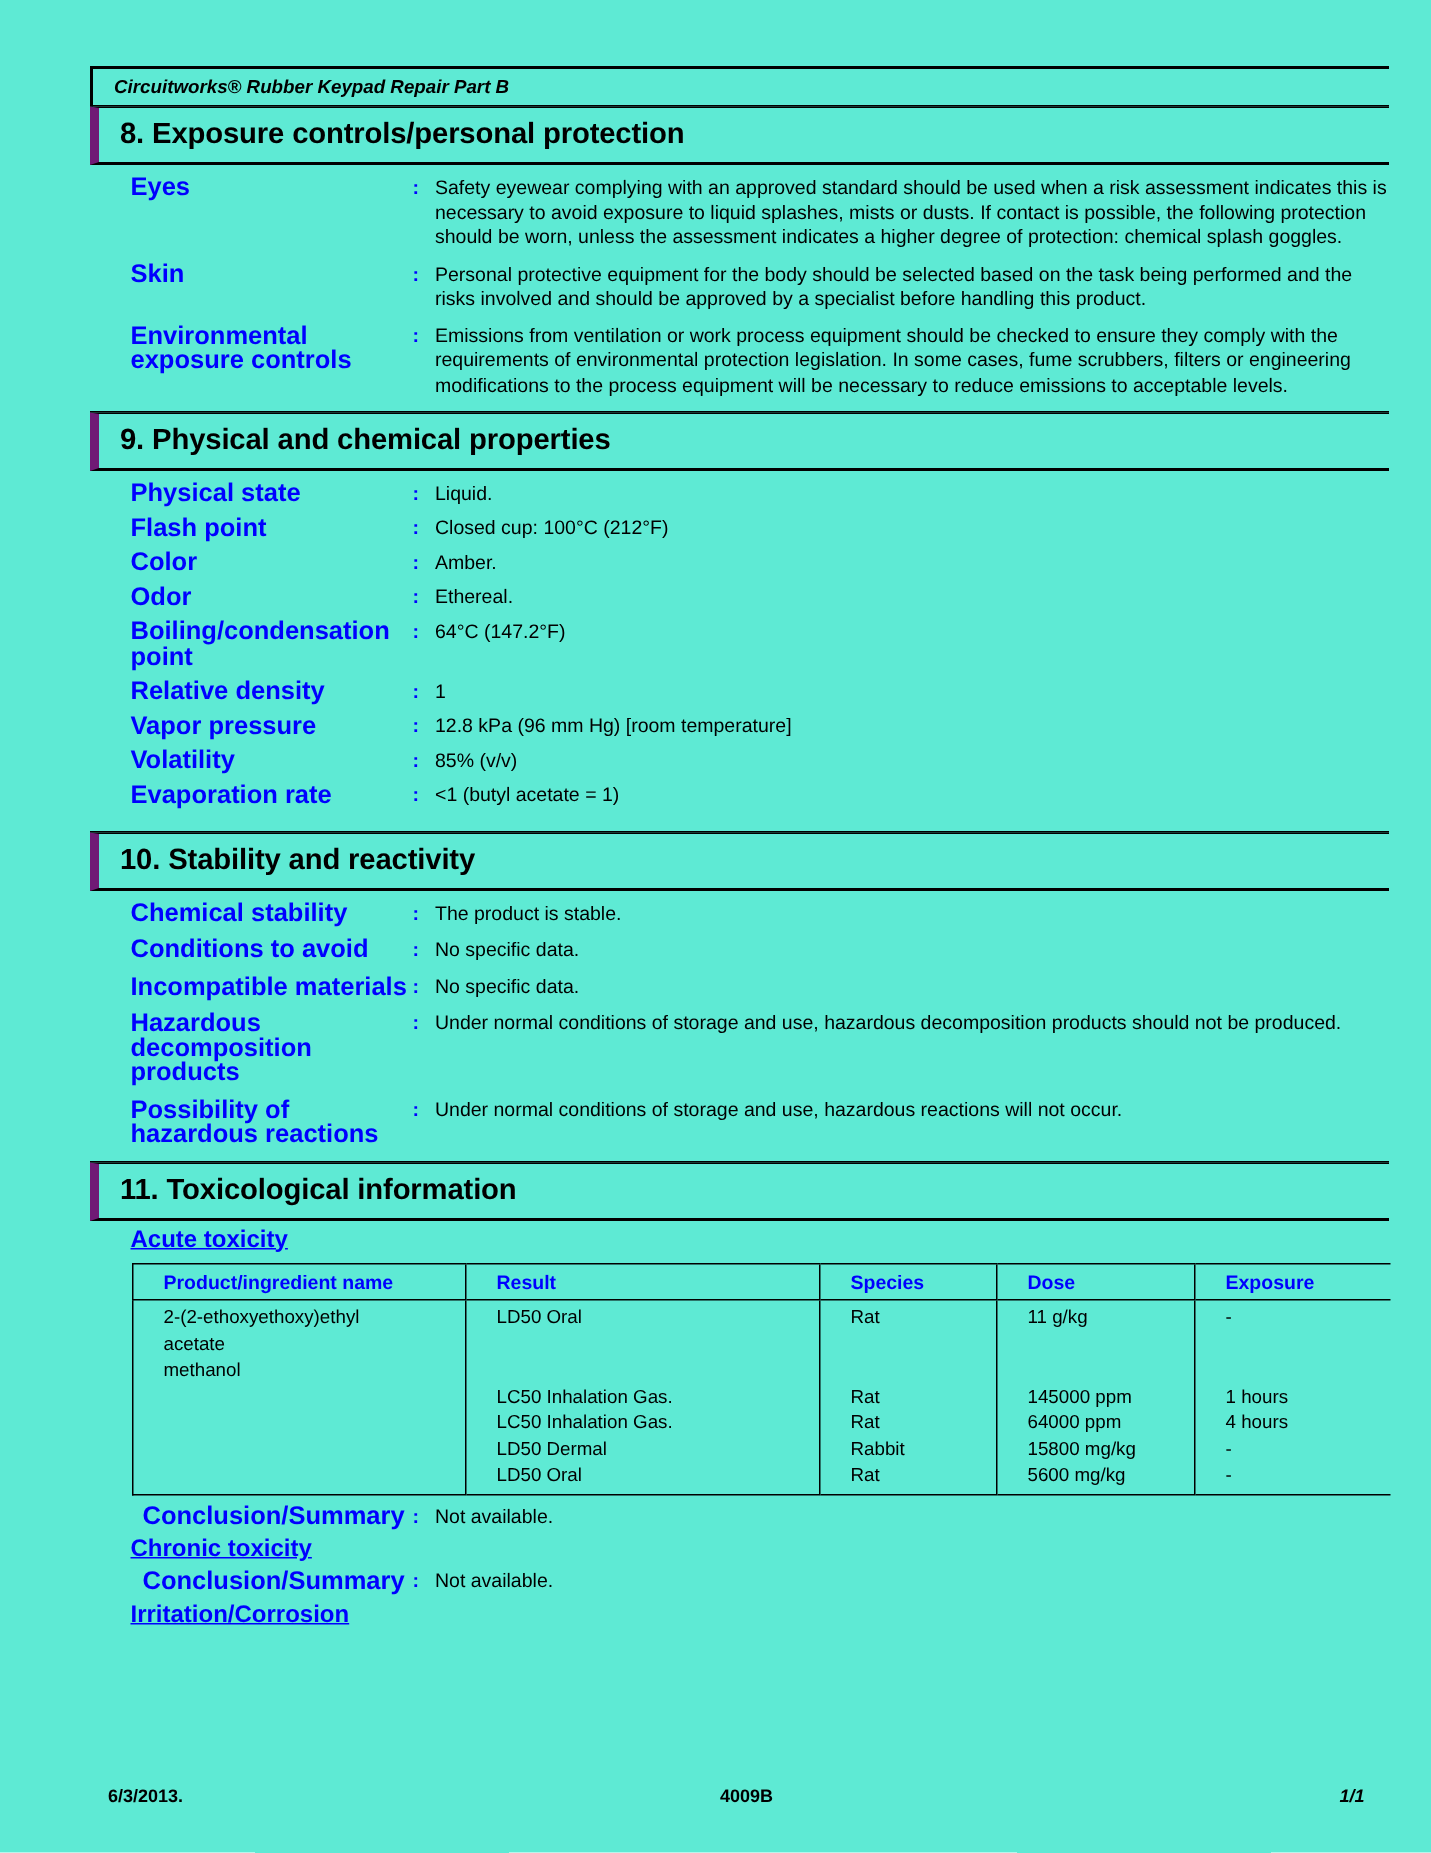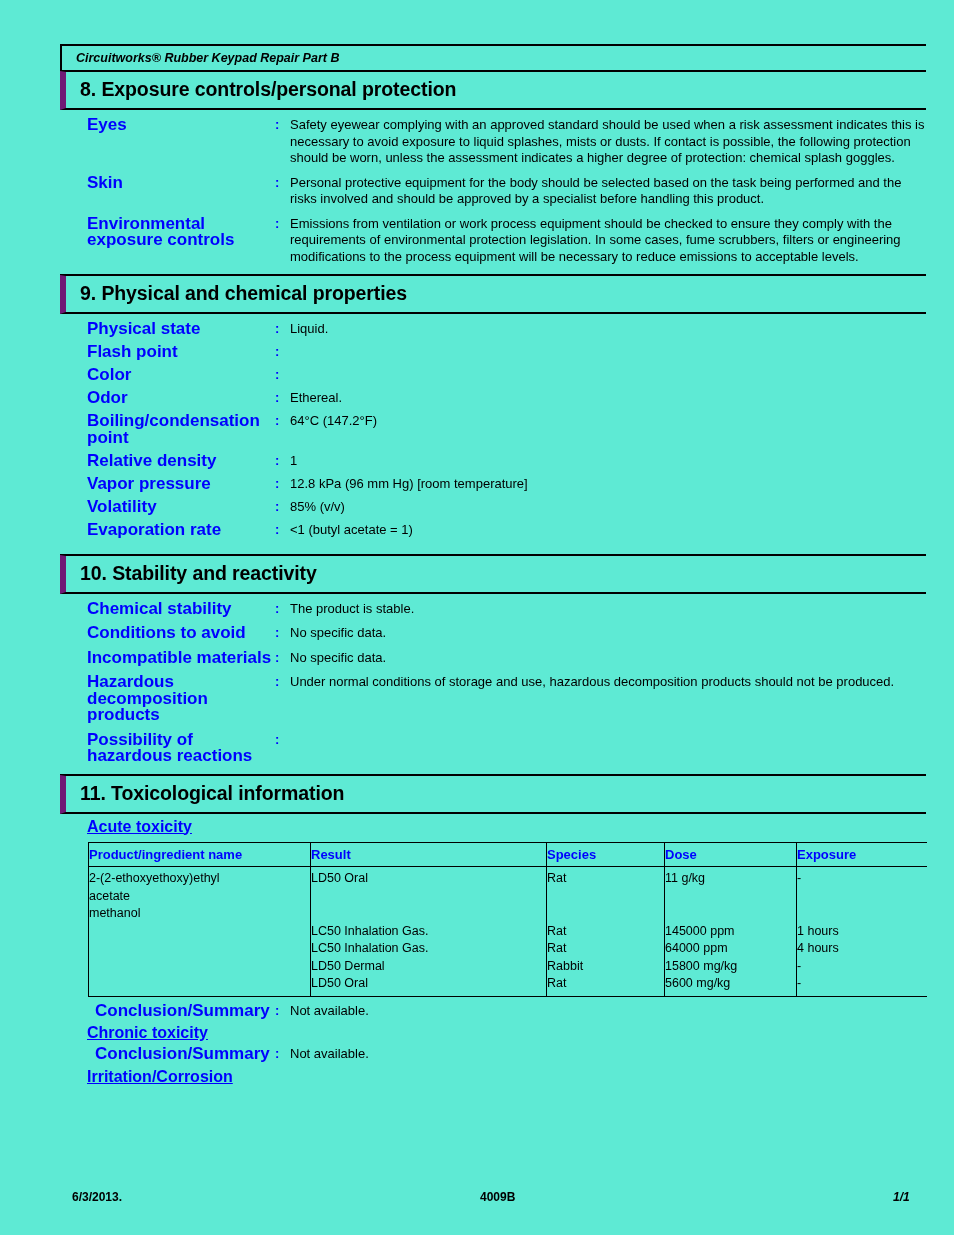--- a/index.html
+++ b/index.html
@@ -109,21 +109,21 @@
   .tox-table-wrap { padding: 1px 0 0 28px; }
   table.tox {
     border-collapse: collapse;
     width: 838px;
     table-layout: fixed;
   }
   table.tox th, table.tox td {
     border-left: 1px solid #000;
     border-top: 1px solid #000;
     border-bottom: 1px solid #000;
-    padding: 3px 6px 3px 0;
+    padding: 3px 6px 3px 20px;
     text-align: left;
     vertical-align: top;
     font-size: 12.5px;
     line-height: 17.5px;
   }
   table.tox th:last-child, table.tox td:last-child {
     border-right: none;
   }
   table.tox th {
     color: #0000ff;
@@ -191,24 +191,26 @@
 
     <div class="rows compact divider-below">
       <div class="row">
         <div class="label">Physical state</div>
         <div class="colon">:</div>
         <div class="value">Liquid.</div>
       </div>
       <div class="row">
         <div class="label">Flash point</div>
         <div class="colon">:</div>
+        <div class="value">Closed cup: 100°C (212°F)</div>
       </div>
       <div class="row">
         <div class="label">Color</div>
         <div class="colon">:</div>
+        <div class="value">Amber.</div>
       </div>
       <div class="row">
         <div class="label">Odor</div>
         <div class="colon">:</div>
         <div class="value">Ethereal.</div>
       </div>
       <div class="row">
         <div class="label">Boiling/condensation point</div>
         <div class="colon">:</div>
         <div class="value">64°C (147.2°F)</div>
@@ -254,20 +256,21 @@
         <div class="value">No specific data.</div>
       </div>
       <div class="row">
         <div class="label">Hazardous decomposition products</div>
         <div class="colon">:</div>
         <div class="value">Under normal conditions of storage and use, hazardous decomposition products should not be produced.</div>
       </div>
       <div class="row">
         <div class="label">Possibility of hazardous reactions</div>
         <div class="colon">:</div>
+        <div class="value">Under normal conditions of storage and use, hazardous reactions will not occur.</div>
       </div>
     </div>
 
     <div class="section-head">11. Toxicological information</div>
 
     <div class="subhead-wrap">
       <span class="subhead">Acute toxicity</span>
     </div>
 
     <div class="tox-table-wrap">

